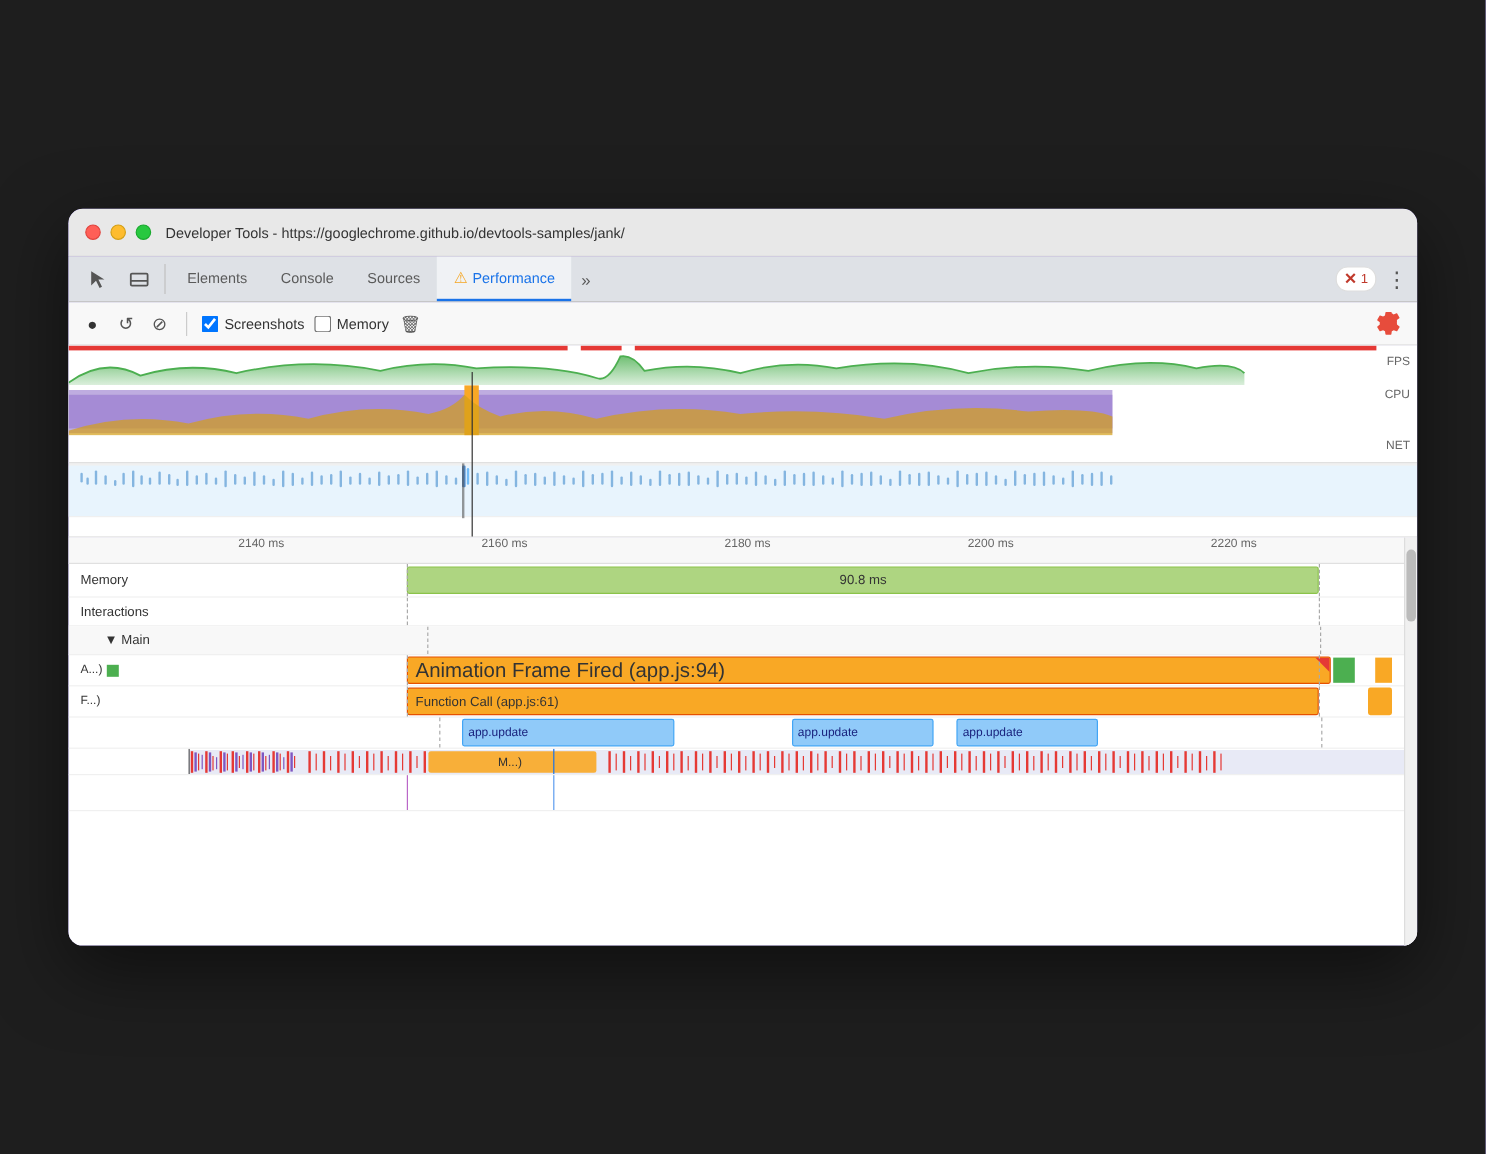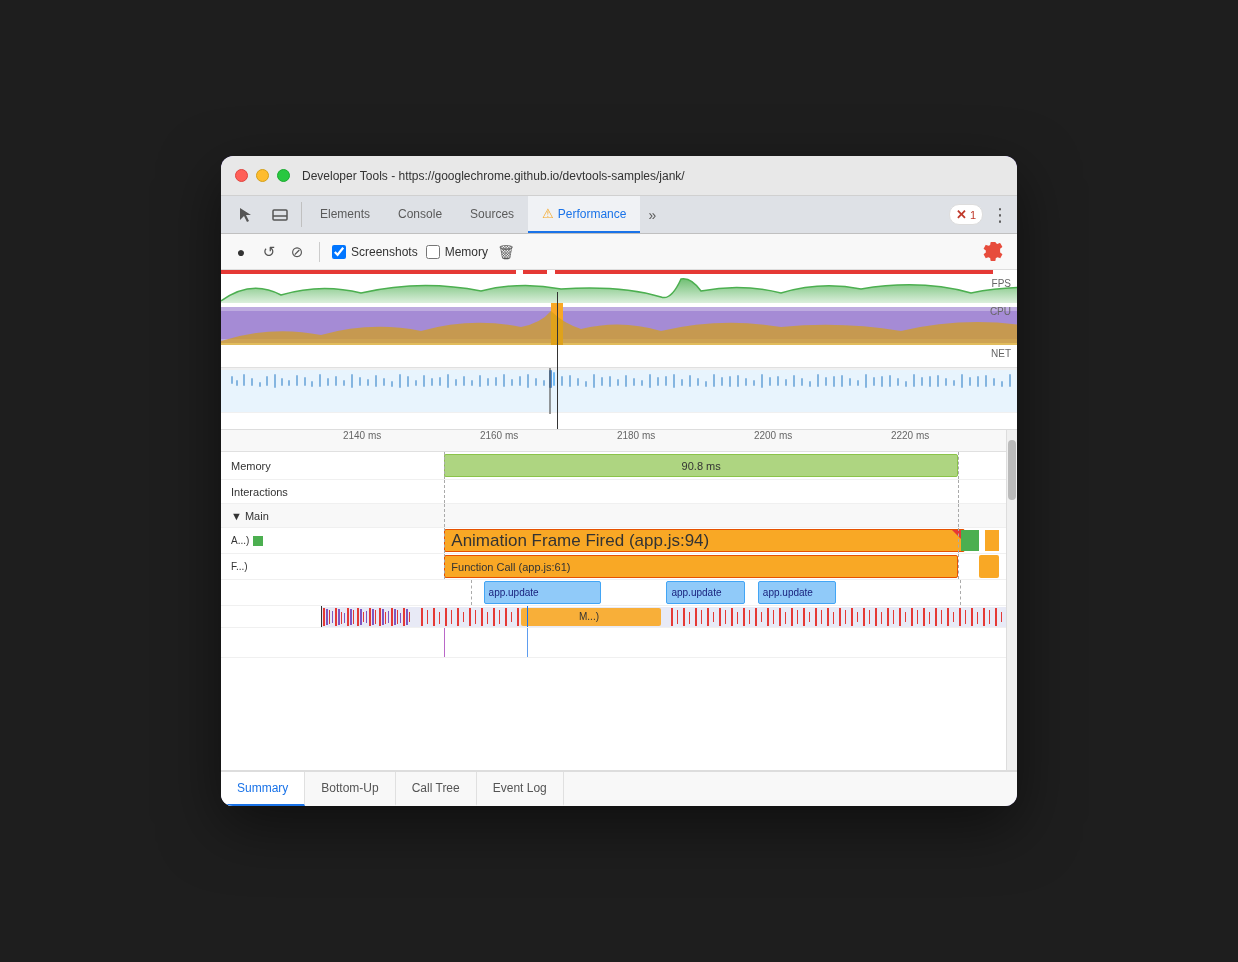--- a/index.html
+++ b/index.html
@@ -5,21 +5,21 @@
     * { box-sizing: border-box; margin: 0; padding: 0; }
     body {
       background: #1e1e1e;
       display: flex;
       justify-content: center;
       align-items: center;
       min-height: 100vh;
       font-family: -apple-system, BlinkMacSystemFont, 'Helvetica Neue', Arial, sans-serif;
     }
     .window {
-      width: 796px;
+      width: 1124px;
       background: #c4b5fd;
       border-radius: 12px;
       box-shadow: 0 20px 60px rgba(0,0,0,0.5);
       overflow: hidden;
     }
     
     .title-bar {
       background: #e8e8e8;
       height: 40px;
       display: flex;
@@ -229,20 +229,21 @@
     .main-label {
       width: 100px;
       min-width: 100px;
       font-size: 11px;
       color: #333;
       padding-left: 10px;
       display: flex;
       align-items: center;
       gap: 4px;
       cursor: pointer;
+      margin-left: 20px;
     }
     
     .detail-scrollbar {
       width: 11px;
       background: #f0f0f0;
       border-left: 1px solid #ddd;
       position: relative;
     }
     .scrollbar-thumb {
       position: absolute;
@@ -810,28 +811,14 @@
         </div>
       </div>
 
     </div>
 
     <div class="detail-scrollbar">
       <div class="scrollbar-thumb"></div>
     </div>
   </div>
 
-  <div class="bottom-tabs">
-    <div class="bottom-tab active">
-      <span>Summary</span>
-    </div>
-    <div class="bottom-tab">
-      <span>Bottom-Up</span>
-    </div>
-    <div class="bottom-tab">
-      <span>Call Tree</span>
-    </div>
-    <div class="bottom-tab">
-      <span>Event Log</span>
-    </div>
-  </div>
 
 </div>
 
 </body></html>

